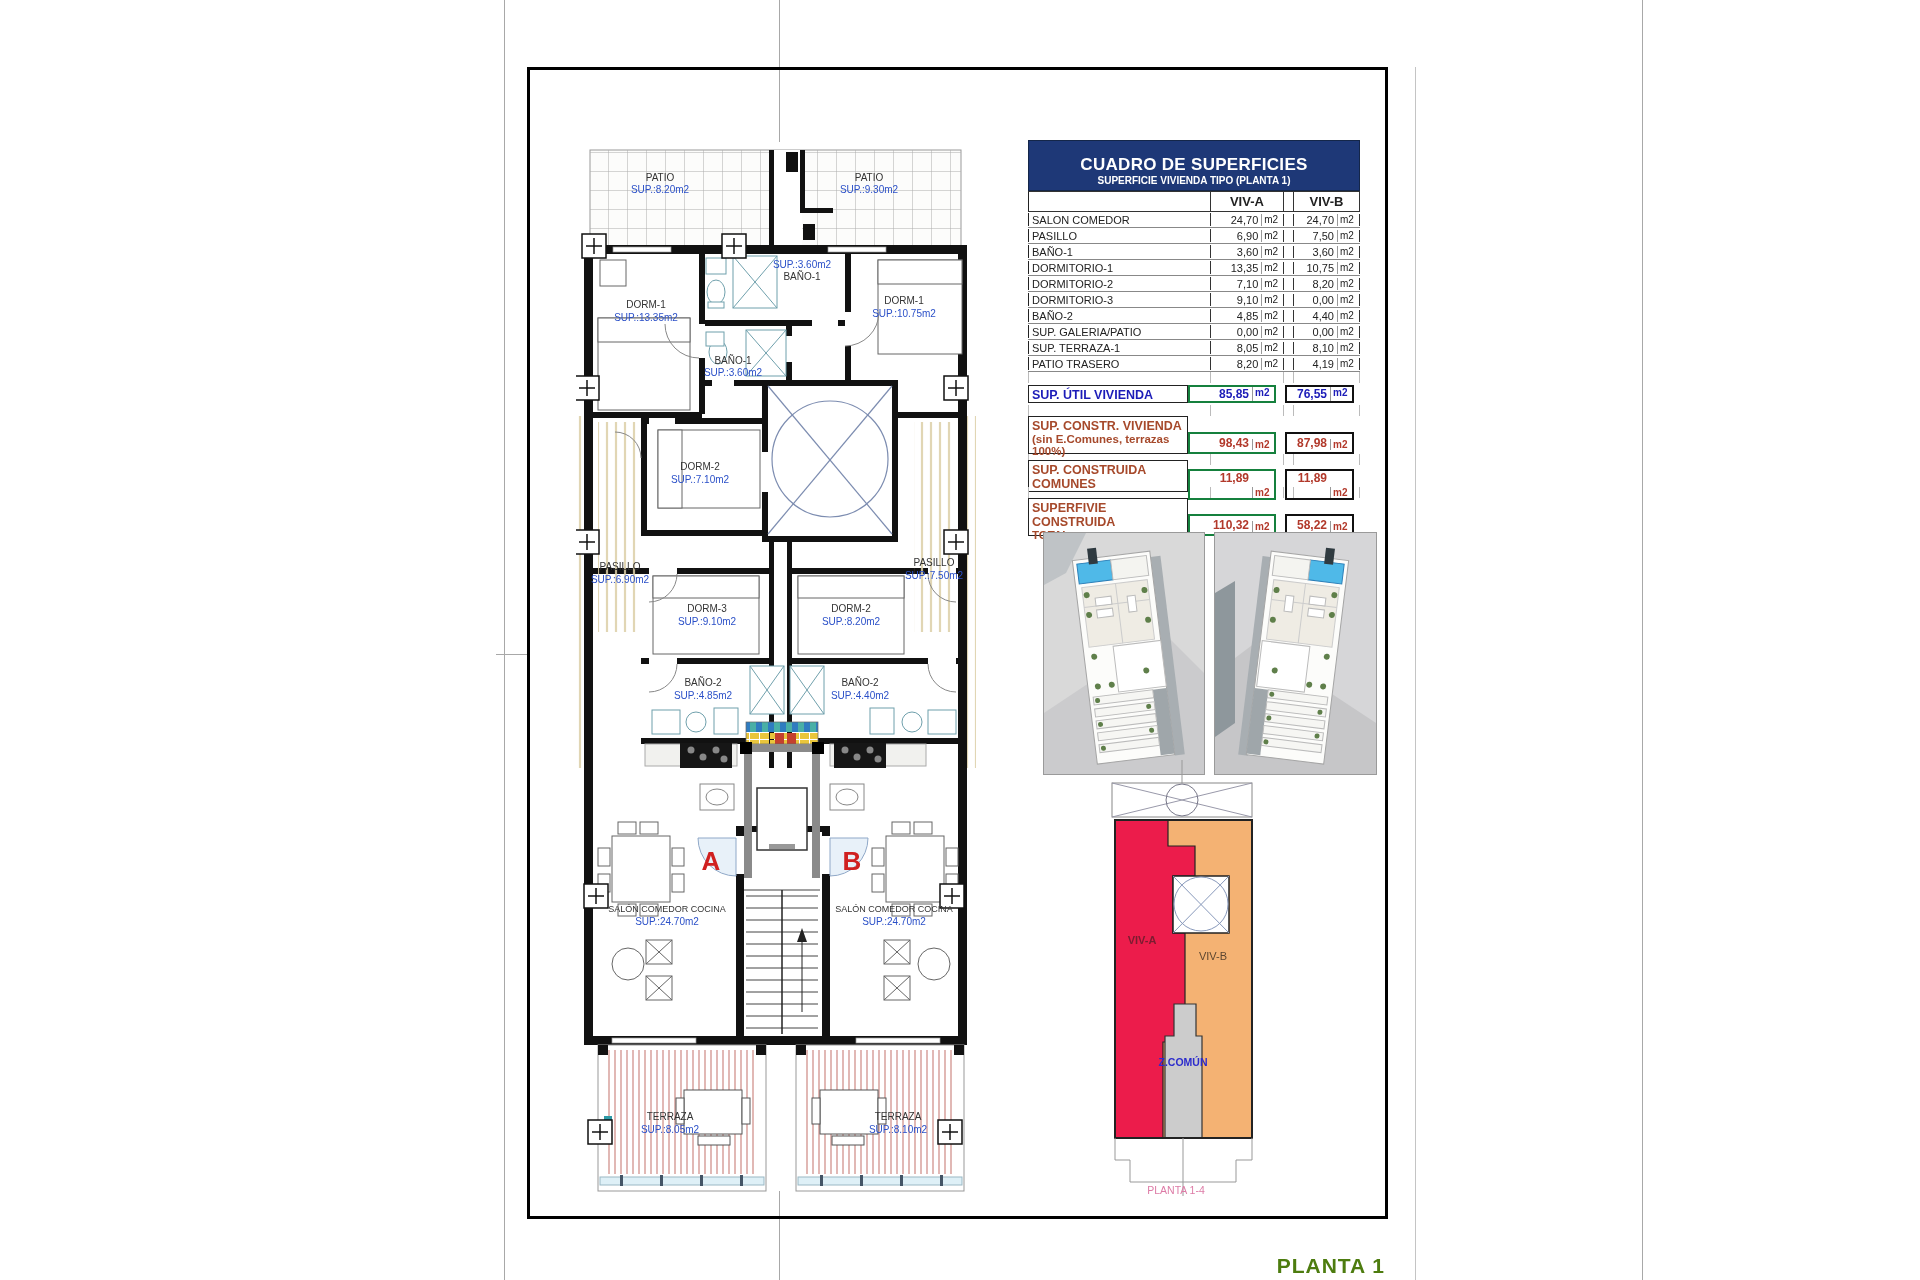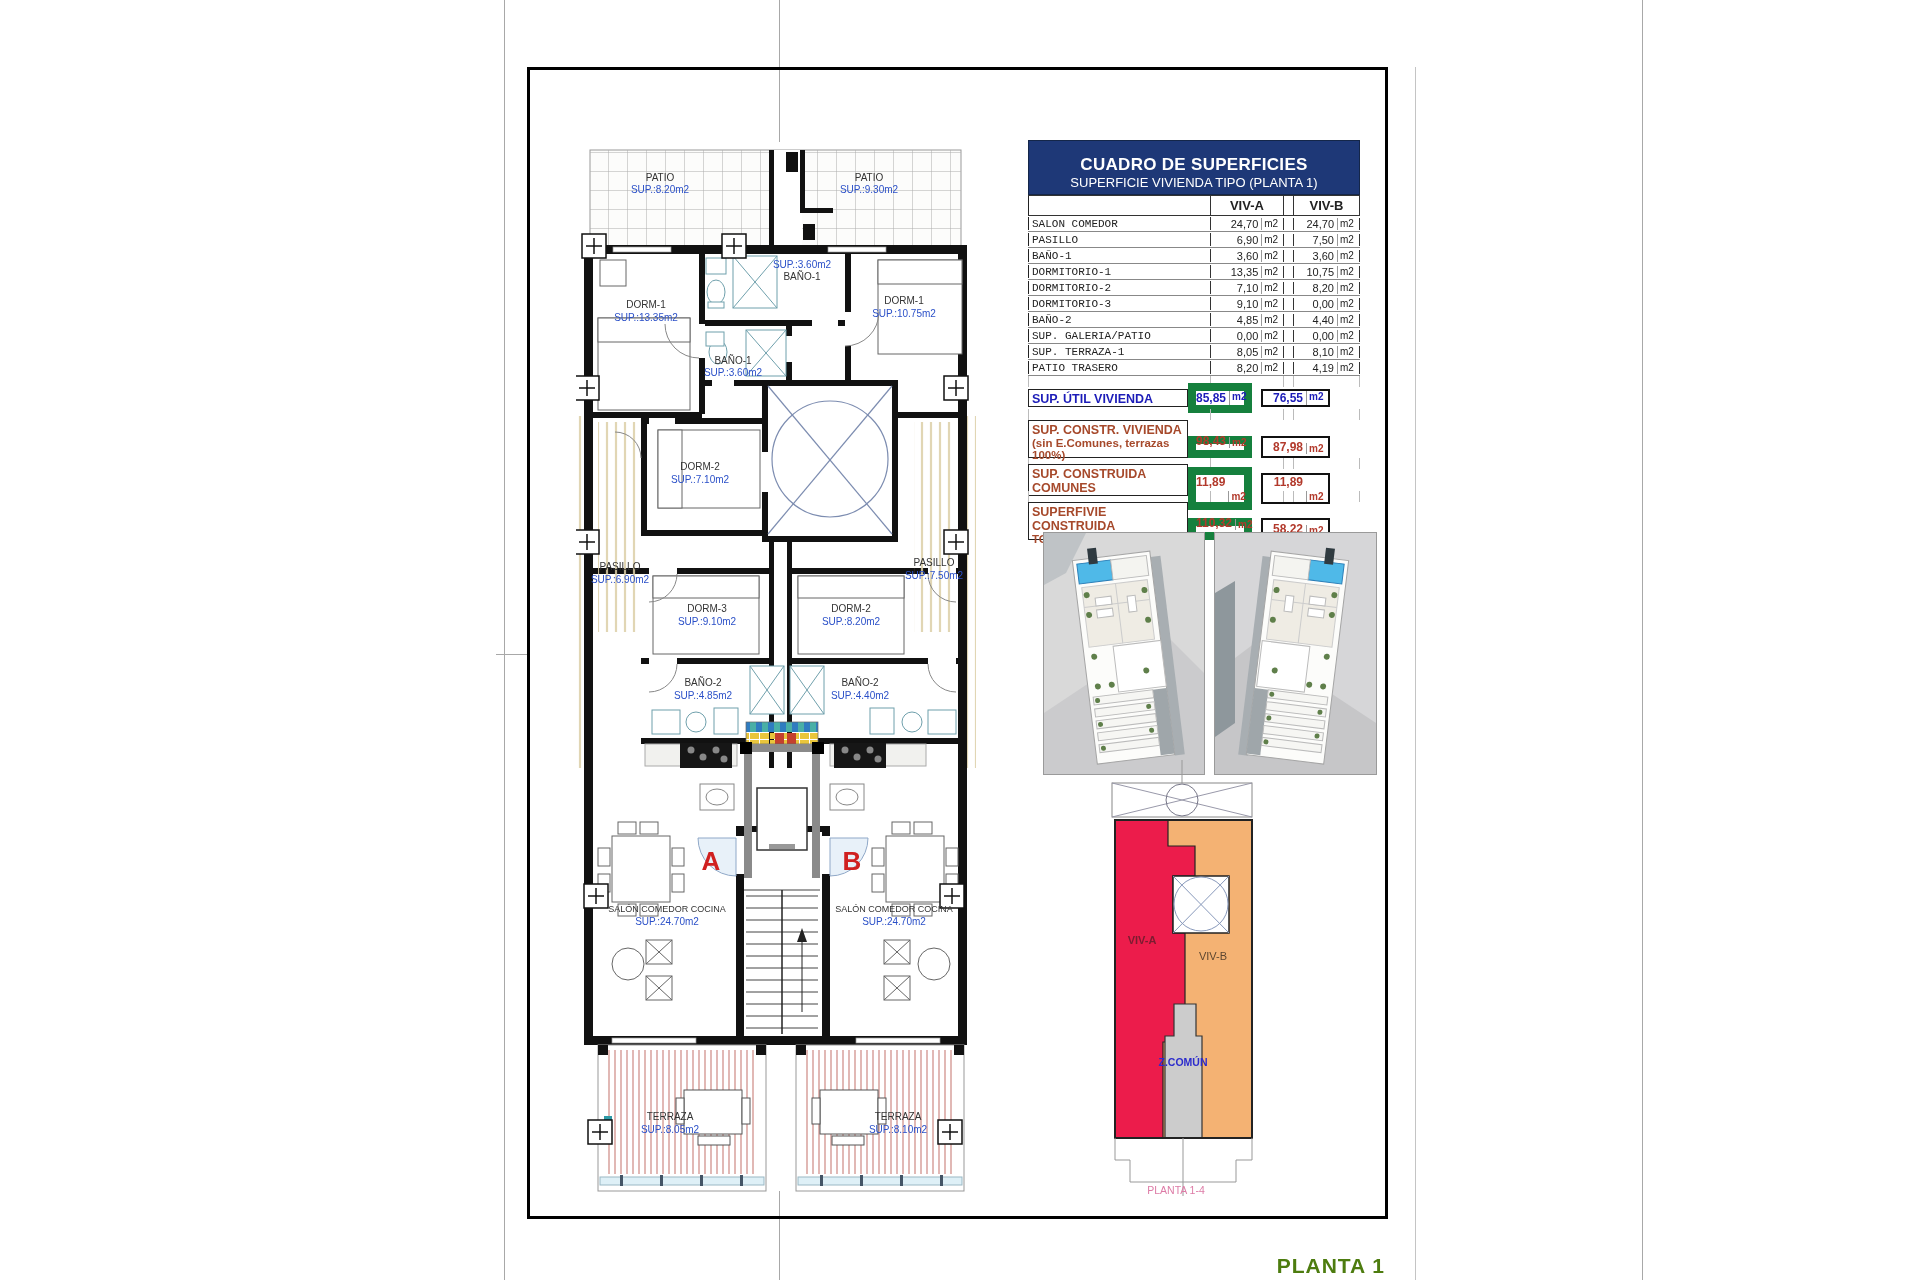--- a/index.html
+++ b/index.html
@@ -6,37 +6,37 @@
   body{width:1920px;height:1280px;position:relative;overflow:hidden;
        font-family:"Liberation Sans", sans-serif;color:#222;}
   .abs{position:absolute;}
   .vline{position:absolute;width:1px;background:#A8A8A8;}
   .hline{position:absolute;height:1px;background:#A8A8A8;}
   #frame{left:527px;top:67px;width:855px;height:1146px;border:3px solid #000;}
   
   #surftable{left:1028px;top:140px;width:332px;font-size:11px;}
   .thead{background:#1E3877;color:#fff;text-align:center;padding:14px 0 4px;border:1px solid #142649;}
   .thead .t1{font-size:17px;font-weight:bold;letter-spacing:.3px;}
-  .thead .t2{font-size:13px;font-weight:normal;}
+  .thead .t2{font-size:10px;font-weight:bold;}
   .trow,.tcols,.tspace,.sumrow{display:flex;box-sizing:border-box;}
-  .tl{width:188px;box-sizing:border-box;padding:1px 2px 0 3px;border-left:1.5px solid #222;border-right:1px solid #333;overflow:hidden;white-space:nowrap;font-family:Liberation Mono, monospace;}
+  .tl{width:188px;box-sizing:border-box;padding:1px 2px 0 3px;border-left:1.5px solid #222;border-right:1px solid #333;overflow:hidden;white-space:nowrap;}
   .tv{width:76px;display:flex;box-sizing:border-box;border-right:1px solid #333;}
   .tgap{width:9px;}
   .tvb{width:69px;display:flex;box-sizing:border-box;border-left:1px solid #333;border-right:1px solid #333;}
   .tcols{height:21px;font-weight:bold;font-size:13px;border-top:1px solid #333;border-bottom:1px solid #333;}
   .tcols .cc{text-align:center;padding-top:2px;}
   .trow{height:16px;border-bottom:1px solid #888;align-items:center;}
   .num{flex:1;text-align:right;padding-right:3px;}
   .unit{width:19px;border-left:1px solid #999;padding-left:2px;font-size:10px;}
   .tspace{height:11px;}
   .tspace .tl,.tspace .tv,.tspace .tvb{border-color:#BBB;border-left-color:#BBB;}
   .sumrow{font-weight:bold;}
   .sl{width:160px;border:1.5px solid #222;box-sizing:border-box;padding:2px 3px 0;font-size:12.5px;}
   .sl .l2{font-size:11.5px;}
-  .sv{width:64px;border:8px solid #15803d;display:flex;box-sizing:border-box;font-size:12px;}
+  .sv{width:88px;border:2px solid #15803d;display:flex;box-sizing:border-box;font-size:12px;padding-left:13px;}
   .svb{width:69px;border:2px solid #111;display:flex;box-sizing:border-box;font-size:12px;}
   .h1{height:22px;align-items:center;}
   .h2{height:38px;}
   .h2 .sv,.h2 .svb{align-items:flex-end;padding-bottom:2px;}
   .blue,.blue .unit{color:#1C1CB8;}
   .brown{color:#A6492B;}
   .brown .sv,.brown .svb,.brown .sv .unit,.brown .svb .unit{color:#B2392B;margin-top:16px;}
   
   .render{border:1px solid #9A9A9A;background:#D9D9D9;overflow:hidden;}
   

